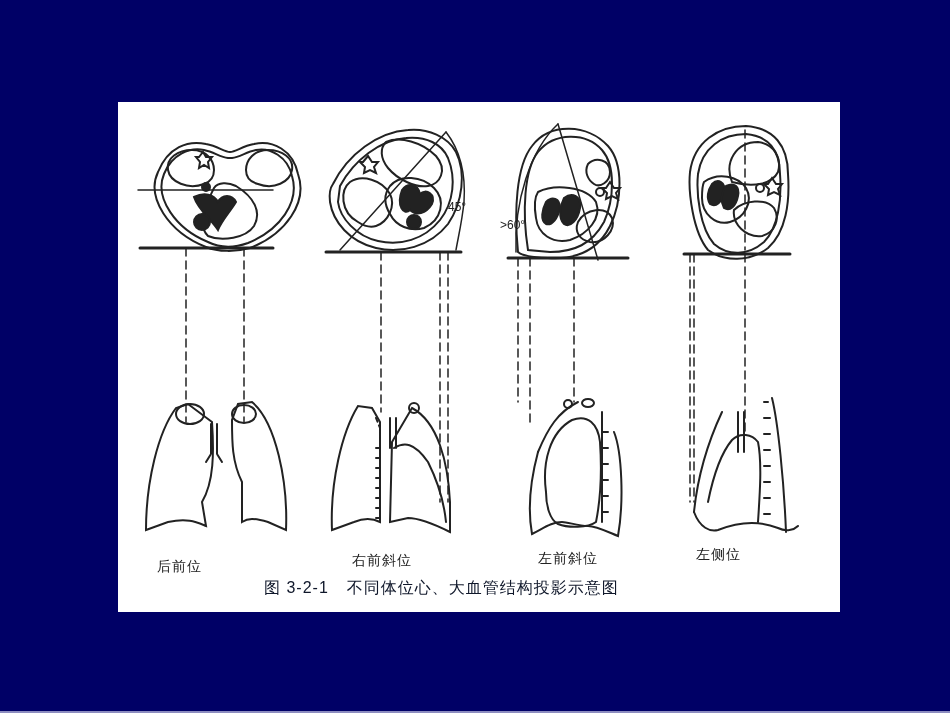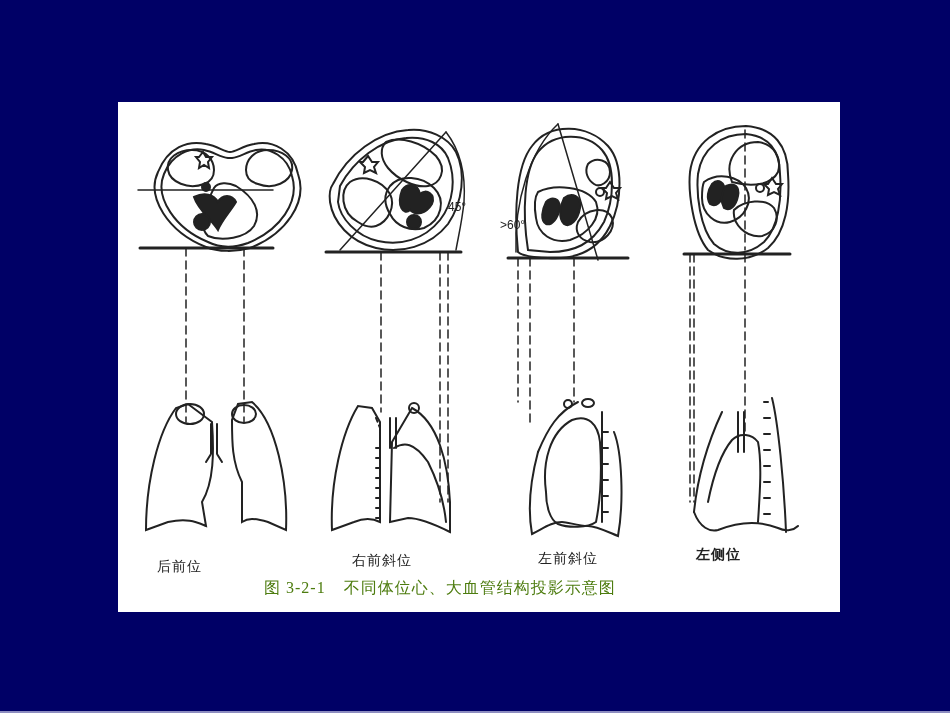--- a/index.html
+++ b/index.html
@@ -2,21 +2,21 @@
 <html><head>
 <meta charset="utf-8">
 <style>
   html, body { margin:0; padding:0; }
   body { width:950px; height:713px; background:#000066; position:relative; overflow:hidden;
          font-family:"DejaVu Serif", serif; }
   .bottom-line { position:absolute; left:0; top:711px; width:950px; height:2px; background:#8c8cc0; }
   .figure-panel { position:absolute; left:118px; top:102px; width:722px; height:510px; background:#ffffff; }
   .figure-panel svg { position:absolute; left:0; top:0; }
   .label { position:absolute; font-size:14px; color:#222; letter-spacing:1px; font-family:"DejaVu Serif", serif; }
-  .caption { position:absolute; left:146px; top:476px; font-size:16px; color:#4d7c0f; letter-spacing:1px; font-family:Liberation Serif, serif; }
+  .caption { position:absolute; left:146px; top:476px; font-size:16px; color:#0f172a; letter-spacing:1px; font-family:Liberation Sans, sans-serif; }
   .caption .num { margin-right:18px; }
   .angle { position:absolute; font-size:12px; color:#222; font-family:Liberation Sans, sans-serif; }
 </style>
 </head>
 <body>
 
 <div class="figure-panel">
   <svg width="722" height="510" viewBox="0 0 722 510" fill="none" stroke="#222" stroke-width="2" stroke-linecap="round">
 
     <g>
@@ -123,20 +123,20 @@
       <path d="M654,296 C660,320 666,380 668,430 M646,300 L650,300 M646,316 L652,316 M646,332 L652,332 M646,348 L652,348 M646,364 L652,364 M646,380 L652,380 M646,396 L652,396 M646,412 L652,412"></path>
     </g>
   </svg>
 
   <span class="angle" style="left:330px;top:98px;">45°</span>
   <span class="angle" style="left:382px;top:116px;">&gt;60°</span>
 
   <span class="label" style="left:39px;top:456px;">后前位</span>
   <span class="label" style="left:234px;top:450px;">右前斜位</span>
   <span class="label" style="left:420px;top:448px;">左前斜位</span>
-  <span class="label" style="left:578px;top:444px;font-weight:bold;">左侧位</span>
+  <span class="label" style="left:578px;top:444px;">左侧位</span>
 
   <div class="caption">
     <span class="num">图 3-2-1</span><span>不同体位心、大血管结构投影示意图</span>
   </div>
 </div>
 
 <div class="bottom-line"></div>
 
 </body></html>

